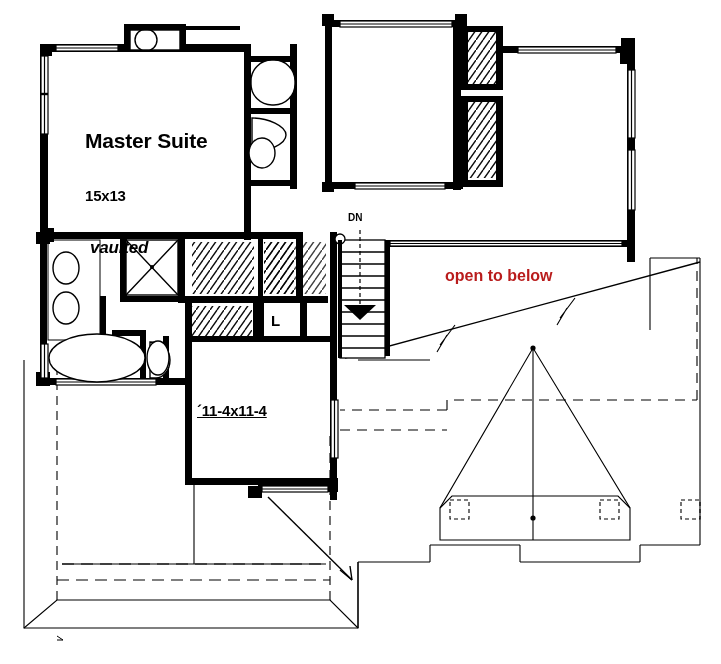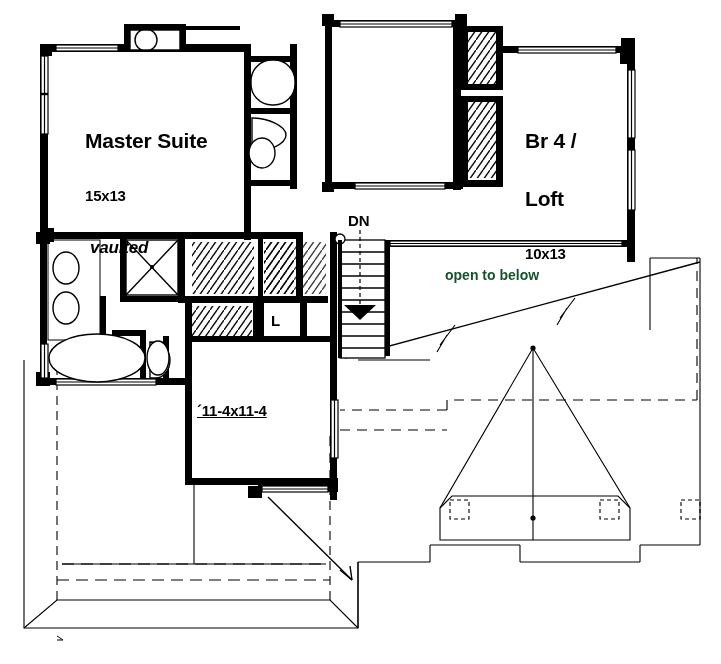--- a/index.html
+++ b/index.html
@@ -40,36 +40,36 @@
     font-size: 15px;
     font-weight: bold;
   }
   .rl-sub {
     font-size: 17px;
     font-weight: bold;
     font-style: italic;
   }
   .note-label {
     position: absolute;
-    color: #14532d;
-    font-size: 14px;
+    color: #b91c1c;
+    font-size: 16px;
     font-weight: bold;
     white-space: pre;
   }
   .tiny-label {
     position: absolute;
     color: #000000;
     font-size: 15px;
     font-weight: bold;
     white-space: pre;
   }
   .dn-label {
     position: absolute;
     color: #000000;
-    font-size: 15px;
+    font-size: 10px;
     font-weight: bold;
     white-space: pre;
   }
 </style>
 </head>
 <body>
 
 <div id="plan-root">
 
   <svg id="plan-svg" viewBox="0 0 721 664">
@@ -321,25 +321,20 @@
 
   </svg>
 
   <div class="room-label" style="left:85px; top:96px;">
     <div class="rl-name">Master Suite</div>
     <div class="rl-dim" style="margin-top:2px;">15x13</div>
     <div class="rl-sub" style="margin-left:5px; margin-top:1px;">vaulted</div>
   </div>
 
 
-  <div class="room-label" style="left:525px; top:96px;">
-    <div class="rl-name">Br 4 /</div>
-    <div class="rl-name" style="margin-top:2px;">Loft</div>
-    <div class="rl-dim" style="margin-top:2px;">10x13</div>
-  </div>
 
   <div class="room-label" style="left:203px; top:366px;">
     <div class="rl-dim" style="margin-top:3px; margin-left:-6px;text-decoration:underline;">´11-4x11-4</div>
   </div>
 
   <div class="note-label" style="left:445px; top:267px;">open to below</div>
 
   <div class="dn-label" style="left:348px; top:212px;">DN</div>
 
   <div class="tiny-label" style="left:271px; top:312px;">L</div>

